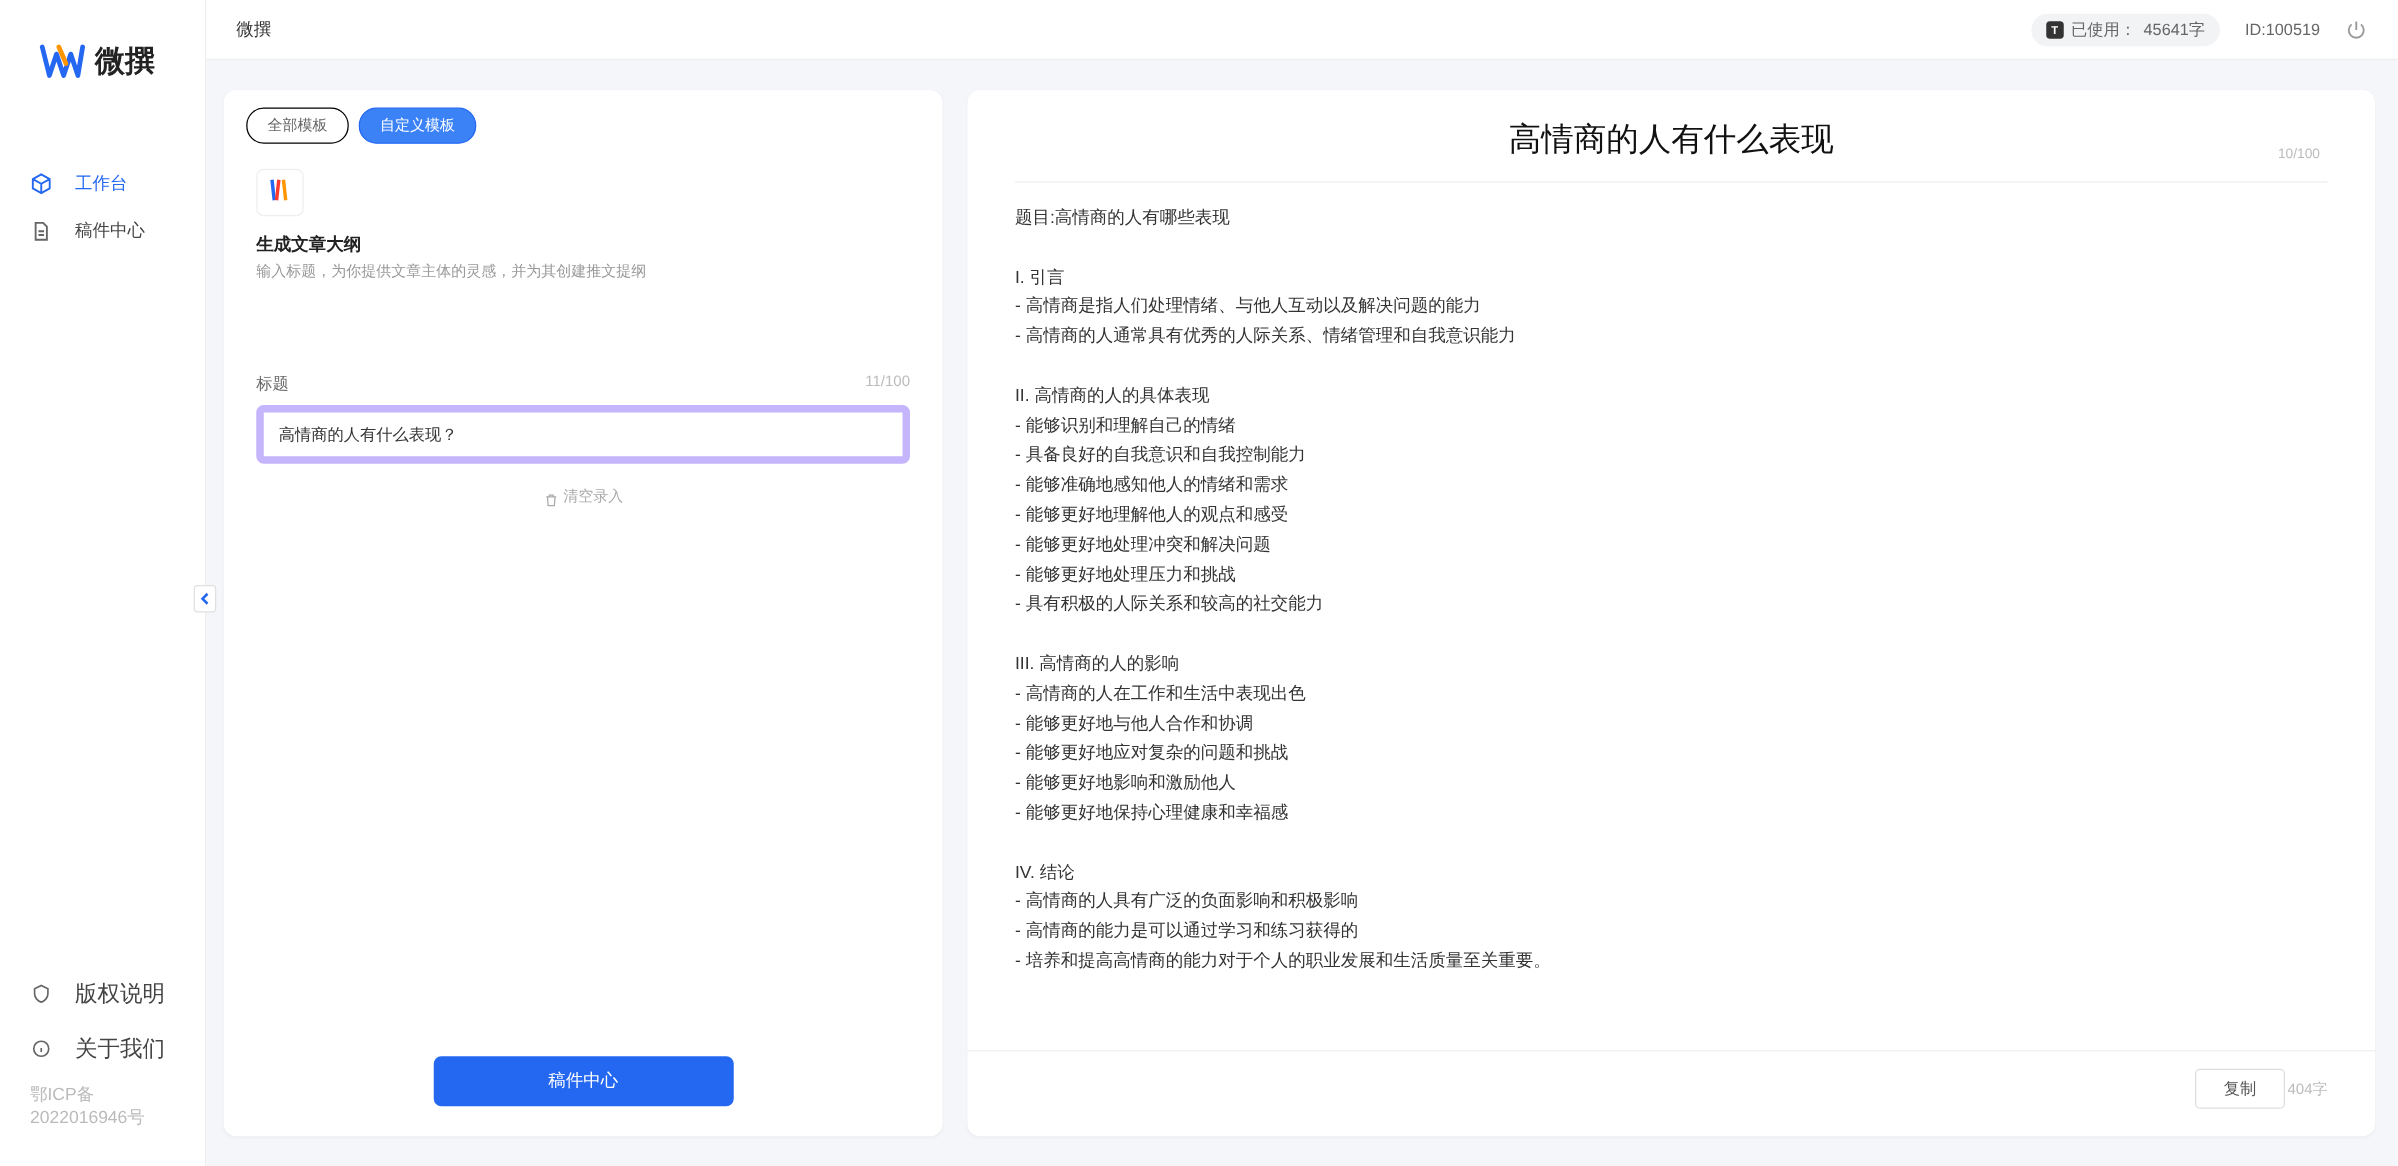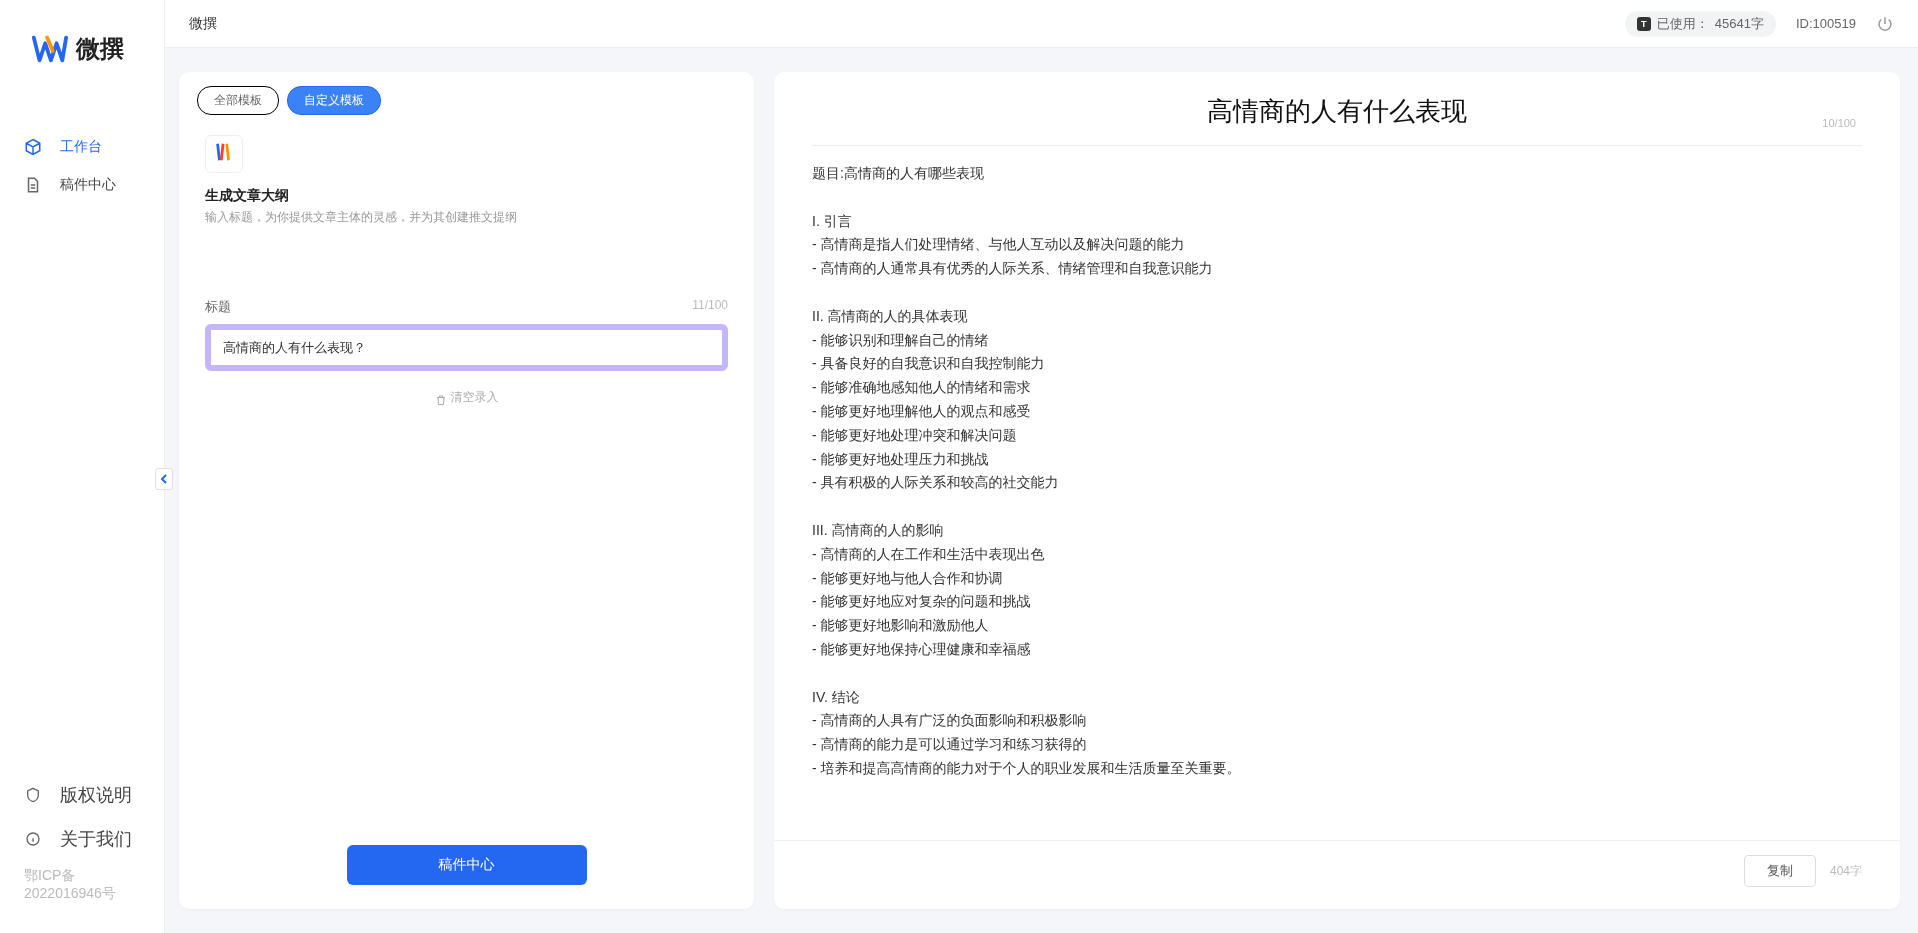--- a/index.html
+++ b/index.html
@@ -58,21 +58,21 @@
 .generate-row { padding: 18px 26px 24px; }
 .generate-btn { width: 240px; margin: 0 auto; display: block; padding: 11px 0; background: #2468f2; color: #fff; border: none; border-radius: 6px; font-size: 14px; cursor: pointer; }
 
 .output-head { padding: 22px 38px 10px; position: relative; }
 .output-title { font-size: 26px; font-family: "Songti SC", "SimSun", serif; color: #111; text-align: center; }
 .output-counter { position: absolute; right: 44px; bottom: 10px; font-size: 11px; color: #bbb; }
 .output-divider { border-bottom: 1px solid #eee; margin: 6px 38px 0; }
 
 .output-body { flex: 1; padding: 16px 38px; font-size: 14px; color: #333; line-height: 1.7; white-space: pre-wrap; font-family: "Microsoft YaHei", sans-serif; overflow: auto; }
 
-.output-foot { padding: 14px 38px 22px; display: flex; justify-content: flex-end; align-items: center; gap: 14px; border-top: 1px solid #f0f0f0; }
+.output-foot { padding: 14px 38px 22px; display: flex; justify-content: flex-end; align-items: center; gap: 2px; border-top: 1px solid #f0f0f0; }
 .copy-btn { padding: 6px 22px; border: 1px solid #ddd; background: #fff; border-radius: 4px; font-size: 13px; color: #555; cursor: pointer; }
 .word-count { font-size: 12px; color: #bbb; }
 </style>
 </head>
 <body>
 
 <div class="app">
   <aside class="sidebar">
     <div class="logo-wrap">
       <svg class="logo-icon" viewBox="0 0 40 40">

